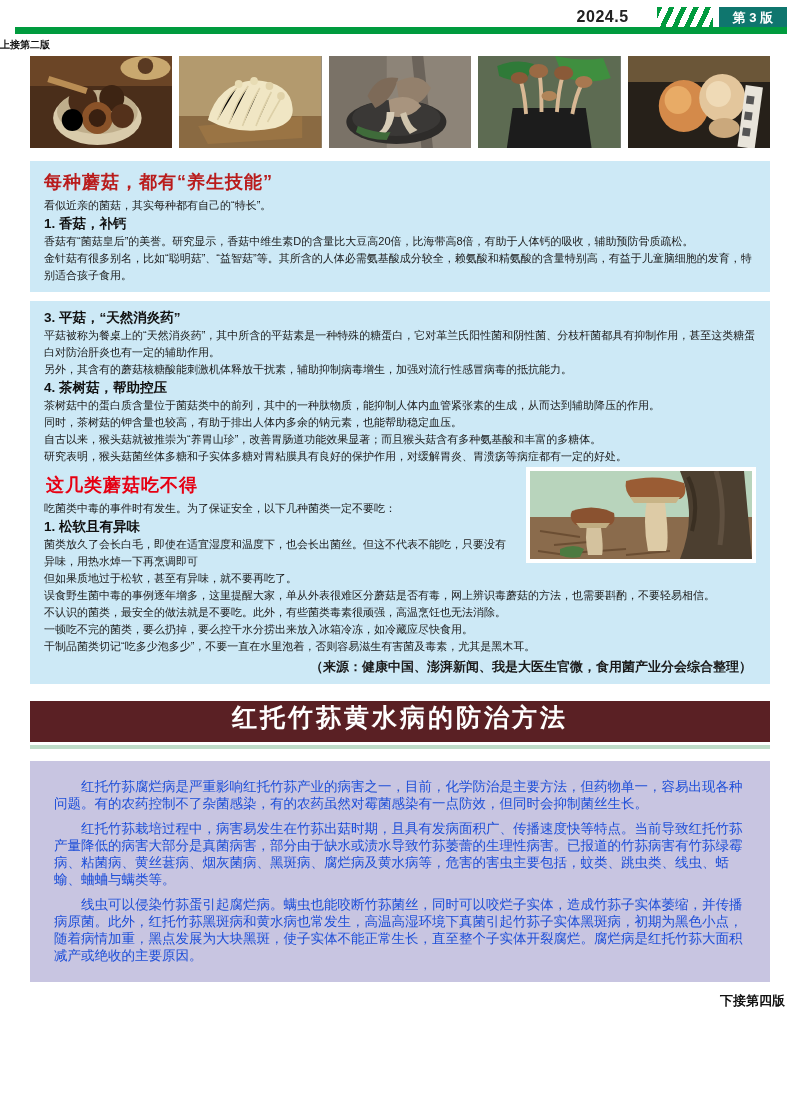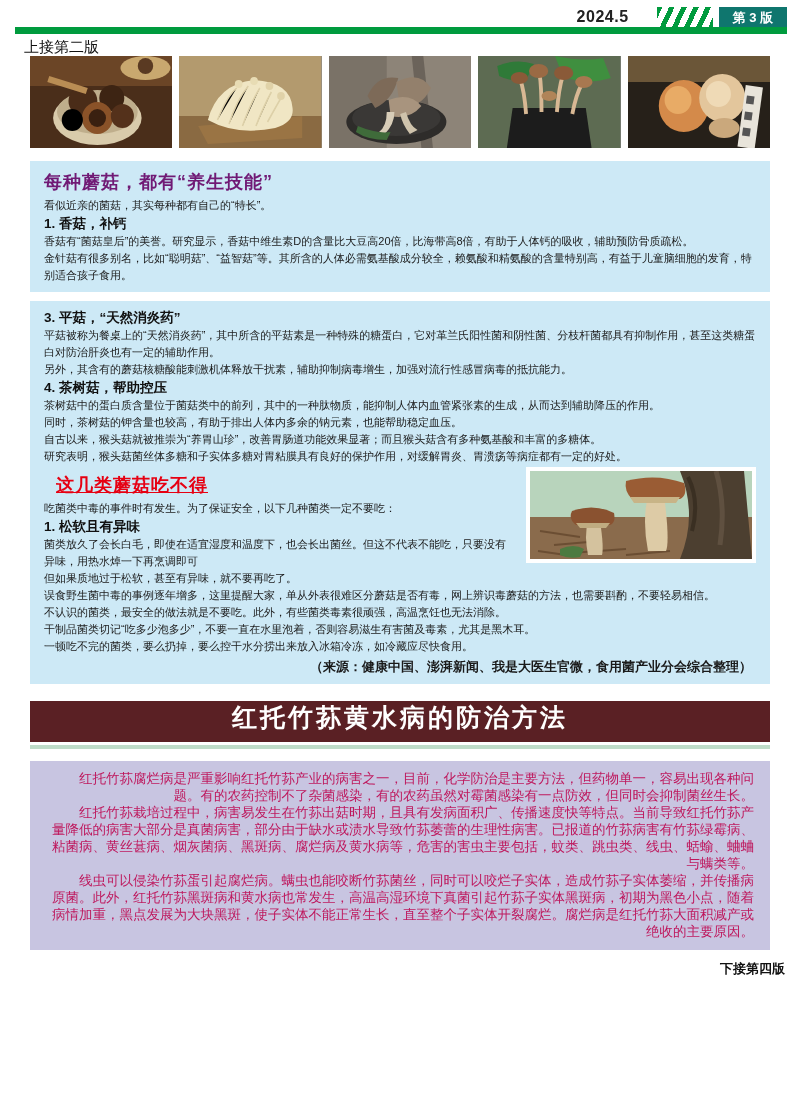--- a/index.html
+++ b/index.html
@@ -9,43 +9,43 @@
   }
   
   .masthead{position:relative;height:52px;}
   .mast-row{position:absolute;top:6px;right:13px;display:flex;align-items:center;height:22px;}
   .mast-date{font-size:16px;font-weight:bold;color:#222;margin-right:28px;letter-spacing:.5px;}
   .mast-stripes{width:56px;height:21px;margin-right:6px;
     background:repeating-linear-gradient(115deg,#009B3E 0 5px,#ffffff 5px 11px);}
   .mast-badge{background:#0f766e;color:#fff;font-size:13px;font-weight:bold;
     padding:4px 14px;height:21px;line-height:14px;box-sizing:border-box;}
   .mast-bar{position:absolute;left:15px;right:13px;top:27px;height:7px;background:#009B3E;}
-  .continued-from{position:absolute;left:24px;top:38px;font-size:15px;font-weight:normal;color:#111;}
+  .continued-from{position:absolute;left:0;top:38px;font-size:10px;font-weight:bold;color:#111;}
   
   .photo-strip{margin:4px 30px 0 30px;height:92px;display:flex;gap:7px;}
   .photo{flex:1;overflow:hidden;background:#888;}
   .photo svg{display:block;width:100%;height:100%;}
   
   .bluebox{margin:13px 30px 0 30px;background:#CDE9F6;padding:7px 14px 8px 14px;}
   .bluebox.second{margin-top:9px;}
-  .sec-title{color:#701a75;font-size:18px;font-weight:bold;margin:2px 0 3px 0;letter-spacing:1px;}
+  .sec-title{color:#b91c1c;font-size:18px;font-weight:bold;margin:2px 0 3px 0;letter-spacing:1px;}
   .subhead{font-size:13.5px;line-height:18px;font-weight:bold;color:#111;margin-top:1px;}
   p.bt{margin:0;font-size:11px;line-height:17px;}
-  .warning-title{color:#E60012;font-size:18px;font-weight:bold;margin:8px 0 3px 12px;letter-spacing:1px;text-decoration:underline;}
+  .warning-title{color:#E60012;font-size:18px;font-weight:bold;margin:8px 0 3px 2px;letter-spacing:1px;}
   .source-line{font-size:13px;font-weight:bold;text-align:right;margin-top:3px;padding-right:4px;}
   .float-photo{float:right;width:222px;height:88px;border:4px solid #ffffff;margin:2px 0 4px 10px;overflow:hidden;}
   .float-photo svg{display:block;width:100%;height:100%;}
   
   .banner{margin:17px 30px 0 30px;height:41px;background:#5A2024;color:#fff;
     display:flex;align-items:flex-start;justify-content:center;
     font-size:25px;font-weight:bold;letter-spacing:3px;}
   .banner-underline{margin:3px 30px 0 30px;height:4px;background:#BFDCC9;}
   
   .purplebox{margin:12px 30px 0 30px;background:#C8C5E1;padding:9px 16px 10px 16px;}
-  .purplebox p{margin:0;font-size:13.5px;line-height:17px;color:#be185d;text-indent:2em;text-align:right;}
+  .purplebox p{margin:8px;font-size:13.5px;line-height:17px;color:#1d4ed8;text-indent:2em;}
   
   .continued-to{margin:10px 15px 0 0;text-align:right;font-size:13px;font-weight:bold;color:#111;}
 </style>
 </head>
 <body>
 
 <div class="masthead">
   <div class="mast-row">
     <span class="mast-date">2024.5</span>
     <span class="mast-stripes"></span>
@@ -186,22 +186,22 @@
     </svg>
   </div>
 
   <div class="warning-title">这几类蘑菇吃不得</div>
   <p class="bt">吃菌类中毒的事件时有发生。为了保证安全，以下几种菌类一定不要吃：</p>
   <div class="subhead">1. 松软且有异味</div>
   <p class="bt">菌类放久了会长白毛，即使在适宜湿度和温度下，也会长出菌丝。但这不代表不能吃，只要没有异味，用热水焯一下再烹调即可</p>
   <p class="bt">但如果质地过于松软，甚至有异味，就不要再吃了。</p>
   <p class="bt">误食野生菌中毒的事例逐年增多，这里提醒大家，单从外表很难区分蘑菇是否有毒，网上辨识毒蘑菇的方法，也需要斟酌，不要轻易相信。</p>
   <p class="bt">不认识的菌类，最安全的做法就是不要吃。此外，有些菌类毒素很顽强，高温烹饪也无法消除。</p>
+  <p class="bt">一顿吃不完的菌类，要么扔掉，要么控干水分捞出来放入冰箱冷冻，如冷藏应尽快食用。</p>
   <p class="bt">干制品菌类切记“吃多少泡多少”，不要一直在水里泡着，否则容易滋生有害菌及毒素，尤其是黑木耳。</p>
-  <p class="bt">一顿吃不完的菌类，要么扔掉，要么控干水分捞出来放入冰箱冷冻，如冷藏应尽快食用。</p>
   <div class="source-line">（来源：健康中国、澎湃新闻、我是大医生官微，食用菌产业分会综合整理）</div>
 </div>
 
 <div class="banner">
   <span>红托竹荪黄水病的防治方法</span>
 </div>
 <div class="banner-underline"></div>
 
 <div class="purplebox">
   <p>红托竹荪腐烂病是严重影响红托竹荪产业的病害之一，目前，化学防治是主要方法，但药物单一，容易出现各种问题。有的农药控制不了杂菌感染，有的农药虽然对霉菌感染有一点防效，但同时会抑制菌丝生长。</p>

